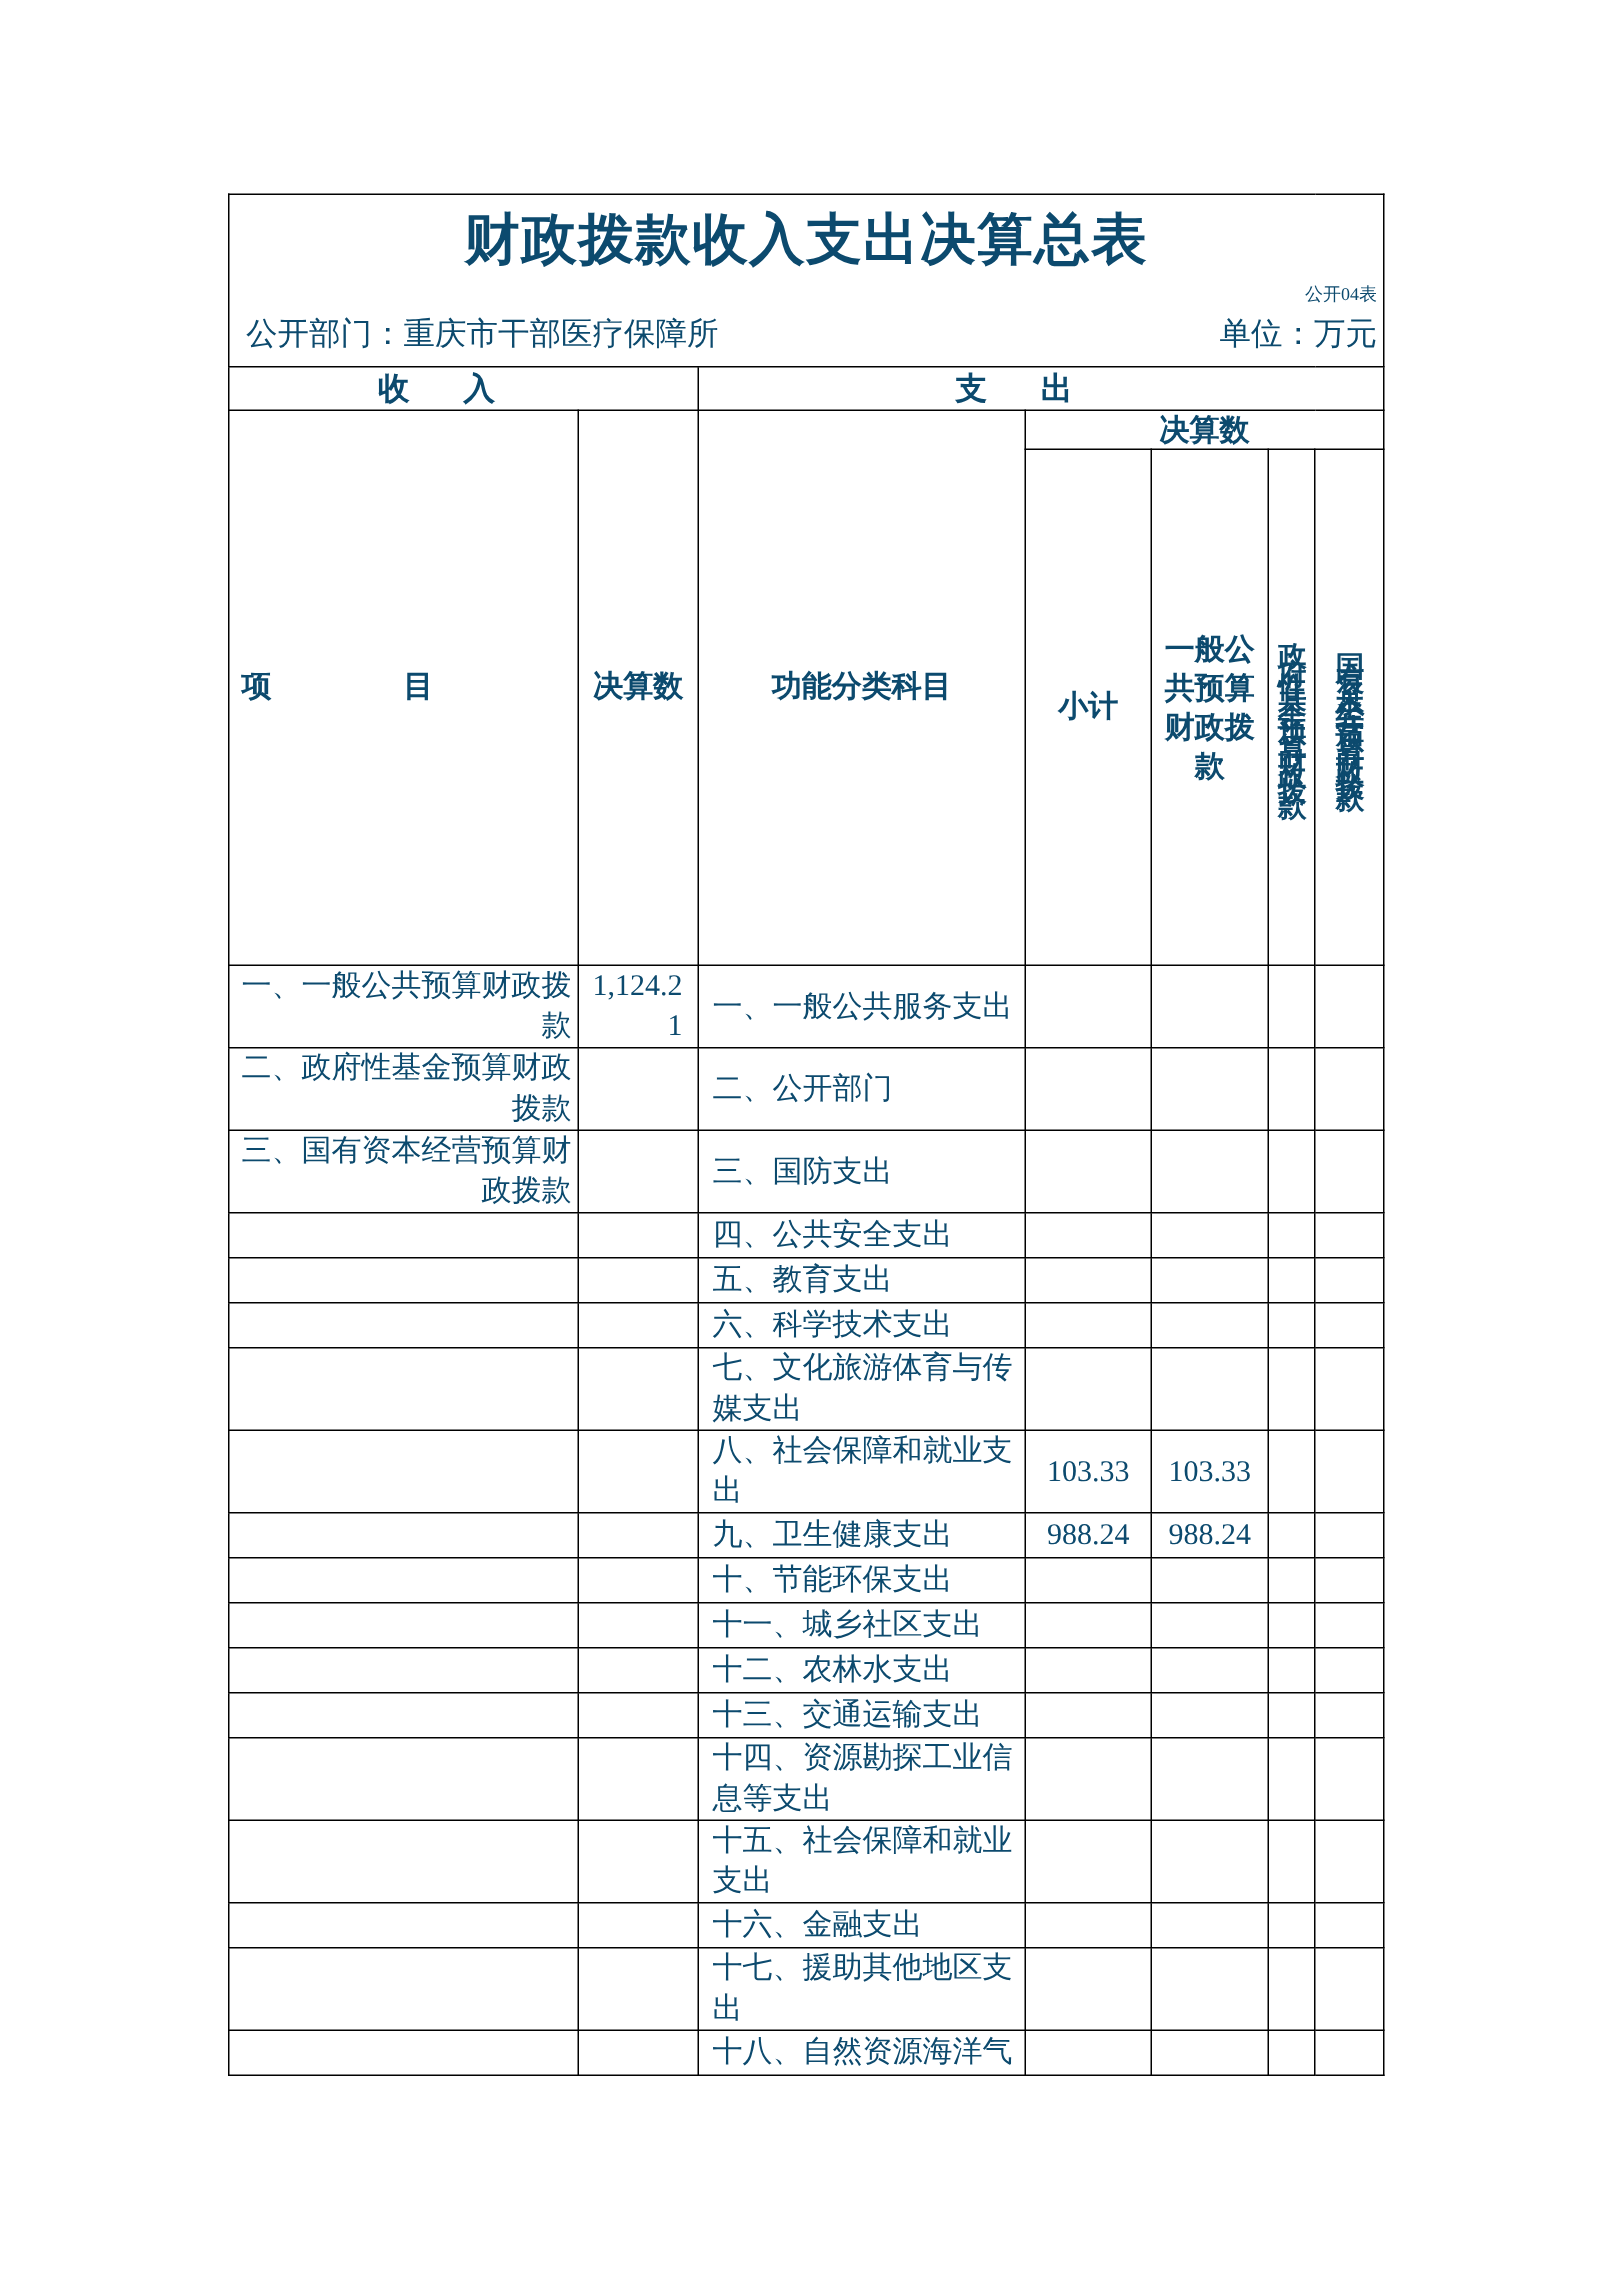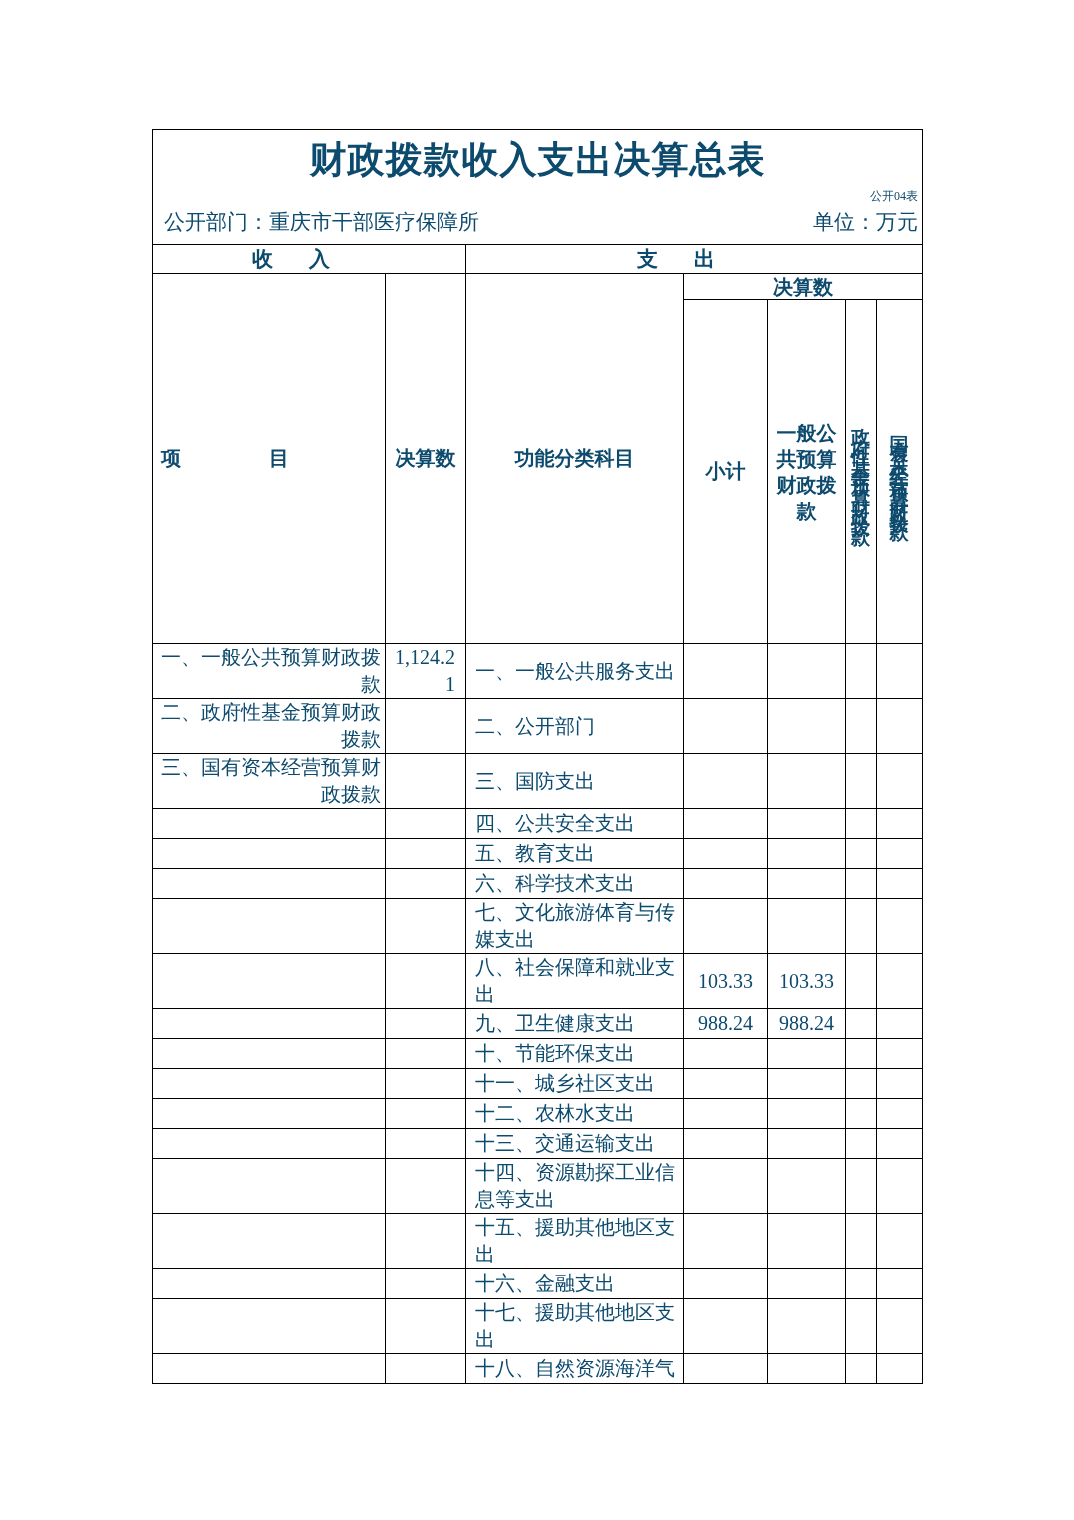--- a/index.html
+++ b/index.html
@@ -250,21 +250,21 @@
           <td class="c-income-val"></td>
           <td class="c-exp-item">十四、资源勘探工业信息等支出</td>
           <td class="c-num"></td>
           <td class="c-num"></td>
           <td class="c-num"></td>
           <td class="c-num"></td>
         </tr>
         <tr class="r-data">
           <td class="c-income-item"></td>
           <td class="c-income-val"></td>
-          <td class="c-exp-item">十五、援助其他地区支出</td>
+          <td class="c-exp-item">十五、社会保障和就业支出</td>
           <td class="c-num"></td>
           <td class="c-num"></td>
           <td class="c-num"></td>
           <td class="c-num"></td>
         </tr>
         <tr class="r-data">
           <td class="c-income-item"></td>
           <td class="c-income-val"></td>
           <td class="c-exp-item">十六、金融支出</td>
           <td class="c-num"></td>

